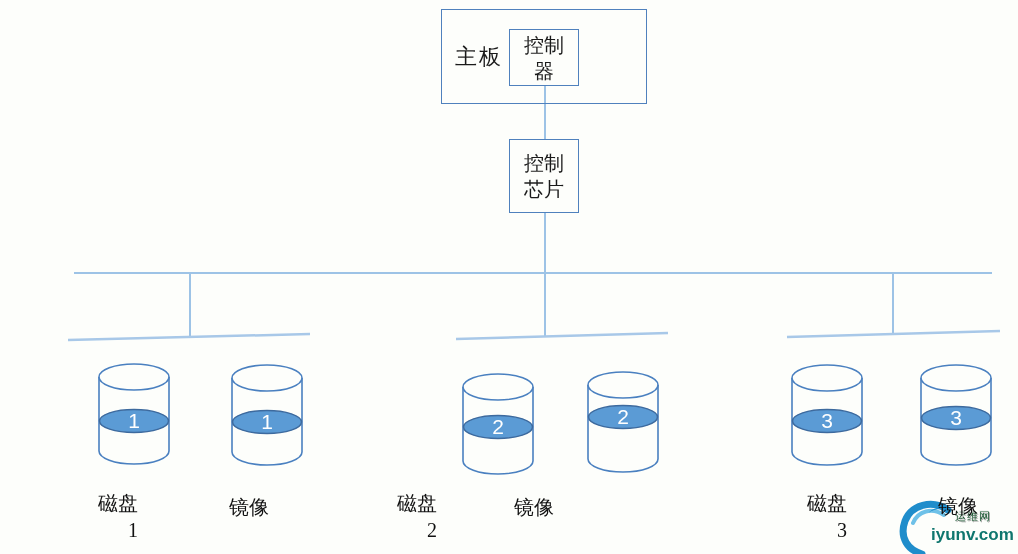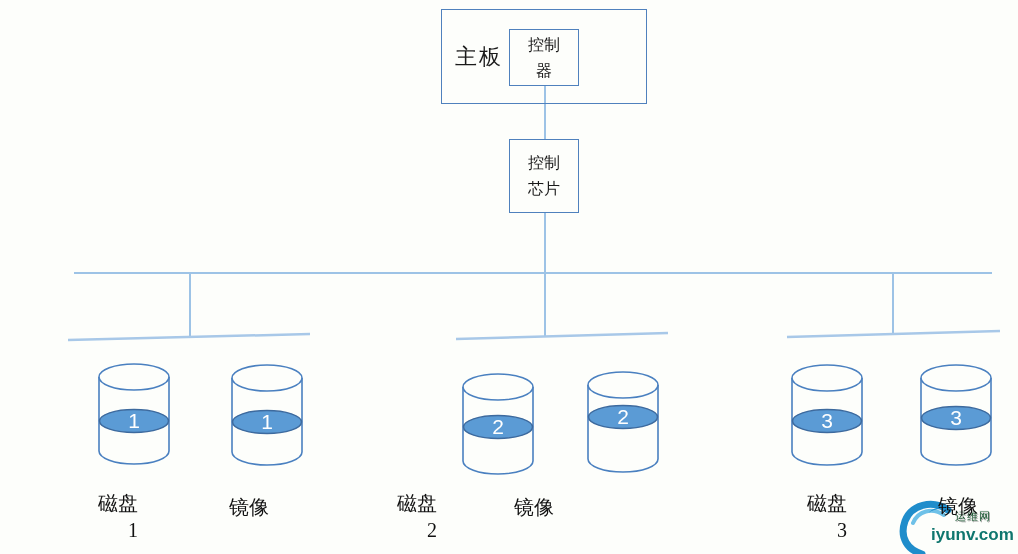--- a/index.html
+++ b/index.html
@@ -27,21 +27,21 @@
   .mb-label{
     position:absolute;left:13px;top:50%;
     transform:translateY(-50%);
     font-size:22px;color:#1a1a1a;letter-spacing:2px;
   }
   .controller{left:509px;top:29px;width:70px;height:57px;}
   .chip{left:509px;top:139px;width:70px;height:74px;}
   .twoline{
     display:flex;flex-direction:column;
     justify-content:center;
-    font-size:16px;line-height:26px;color:#1a1a1a;
+    font-size:20px;line-height:26px;color:#1a1a1a;
     text-align:center;
   }
   .cyl{position:absolute;z-index:3;overflow:visible;}
   .cyl-body{fill:#fdfefb;stroke:#4a80c0;stroke-width:1.6;}
   .cyl-top{fill:#fdfefb;stroke:#4a80c0;stroke-width:1.6;}
   .cyl-disc{fill:#5b9bd5;stroke:#3d6a9e;stroke-width:1.5;}
   .cyl-num{
     fill:#ffffff;
     font-family:"Liberation Sans","DejaVu Sans",sans-serif;
     font-size:21px;text-anchor:middle;

